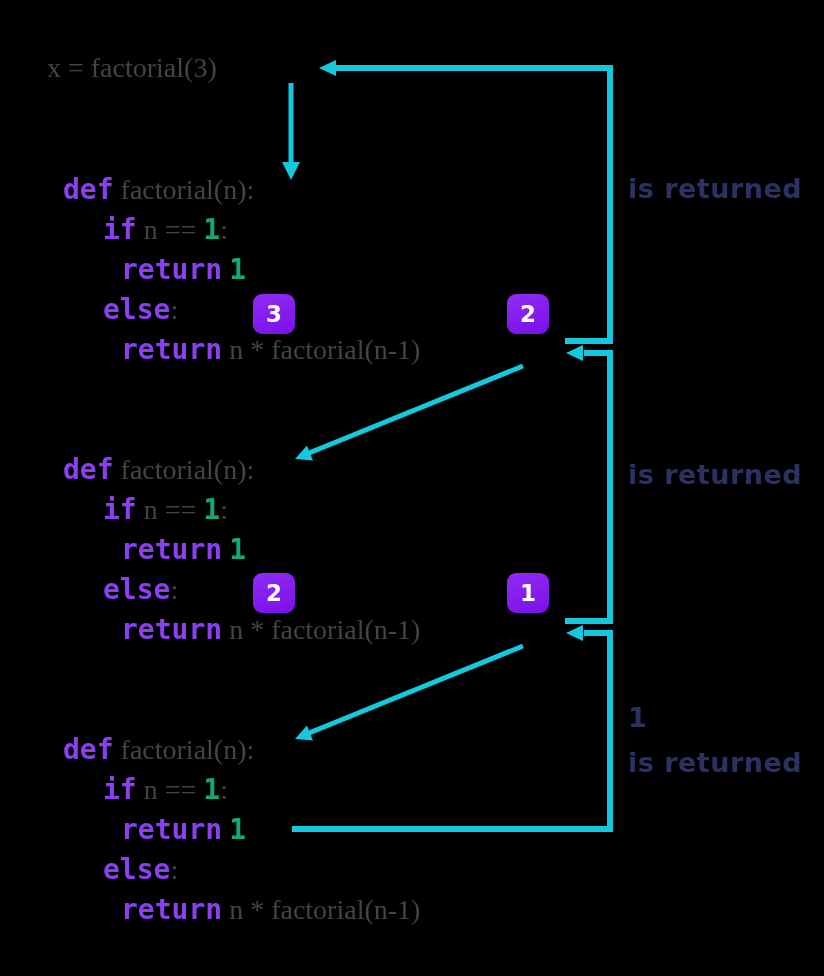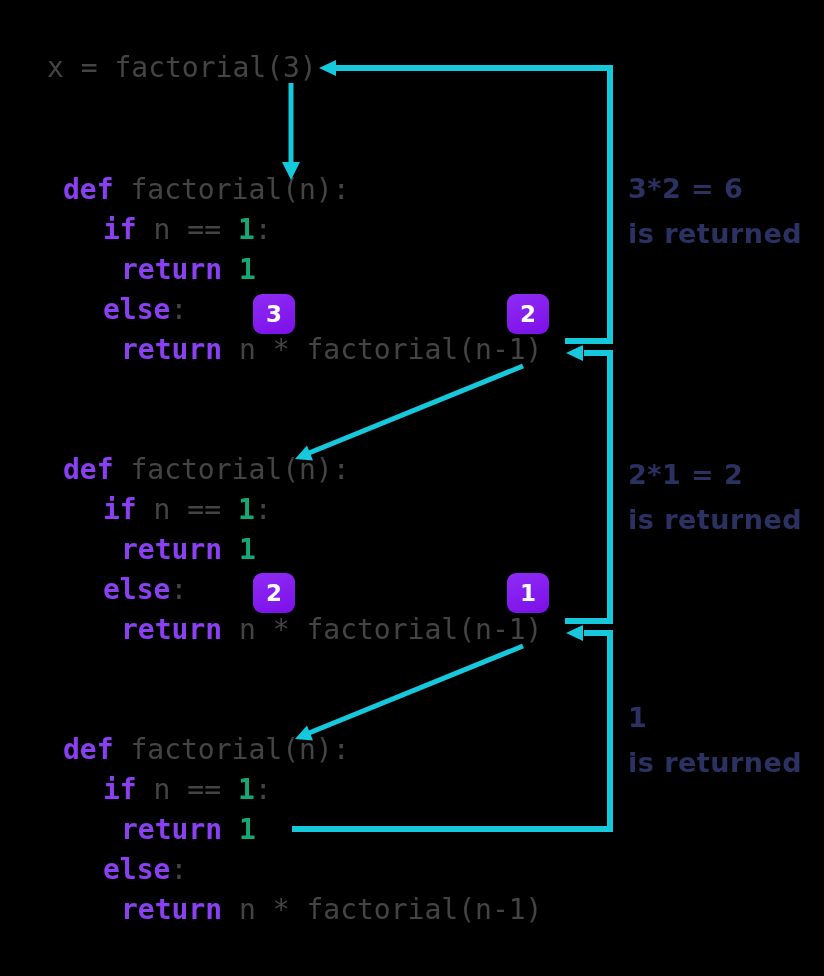--- a/index.html
+++ b/index.html
@@ -26,21 +26,21 @@
     left: 47px;
     top: 48px;
   }
   .code-block {
     position: absolute;
     left: 47px;
   }
   .ind-0 { margin-left: 16px; }
   .ind-1 { margin-left: 56px; }
   .ind-2 { margin-left: 74px; }
-  .tok-plain   { color: var(--code-text, #444); }
+  .tok-plain   { color: var(--code-text, #444); font-family: Liberation Serif, serif; }
   .tok-keyword { color: var(--keyword, #8a3ff0); font-weight: bold; }
   .tok-number  { color: var(--number-literal, #14a878); font-weight: bold; }
   .badge {
     position: absolute;
     width: 42px;
     height: 40px;
     border-radius: 9px;
     background: linear-gradient(160deg, var(--badge-bg-top, #8f2cf5), var(--badge-bg-bottom, #7b0fe8));
     color: var(--badge-text, #fff);
     font-family: "DejaVu Sans", sans-serif;
@@ -102,25 +102,23 @@
     <div class="code-line ind-1"><span class="tok-keyword">else</span><span class="tok-plain">:</span></div>
     <div class="code-line ind-2"><span class="tok-keyword">return</span><span class="tok-plain"> n * factorial(n-1)</span></div>
   </div>
 
   <div class="badge" style="left:253px; top:294px">3</div>
   <div class="badge" style="left:507px; top:294px">2</div>
   <div class="badge" style="left:253px; top:573px">2</div>
   <div class="badge" style="left:507px; top:573px">1</div>
 
   <div class="annotation" style="top:166px">
-    <div>3*2 = 6</div>
     <div>is returned</div>
   </div>
   <div class="annotation" style="top:452px">
-    <div>2*1 = 2</div>
     <div>is returned</div>
   </div>
   <div class="annotation" style="top:695px">
     <div>1</div>
     <div>is returned</div>
   </div>
 
   <svg class="overlay" viewBox="0 0 824 976">
 
     <g>

